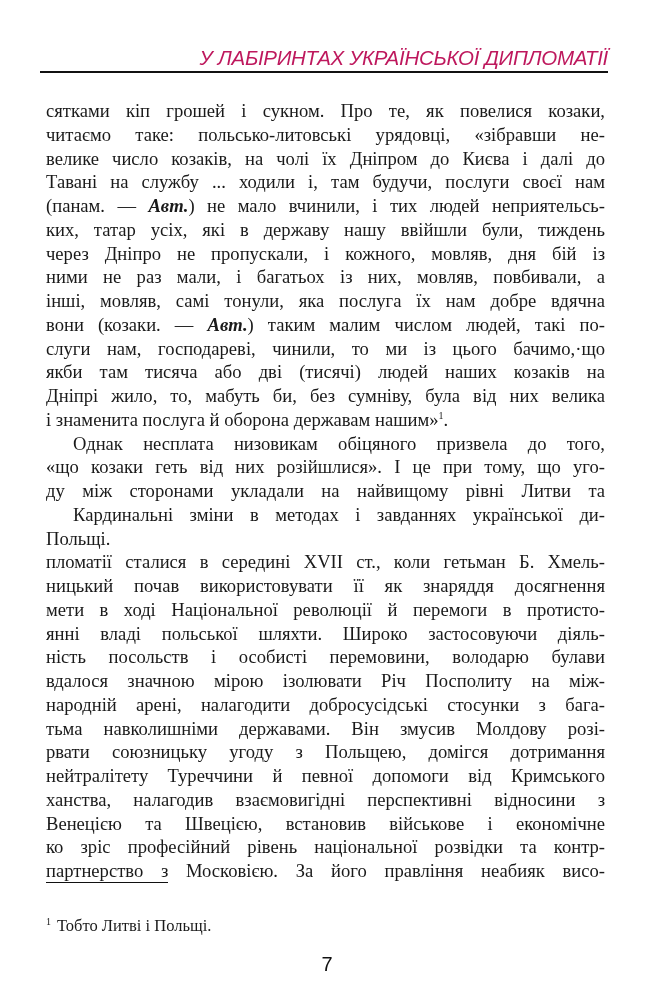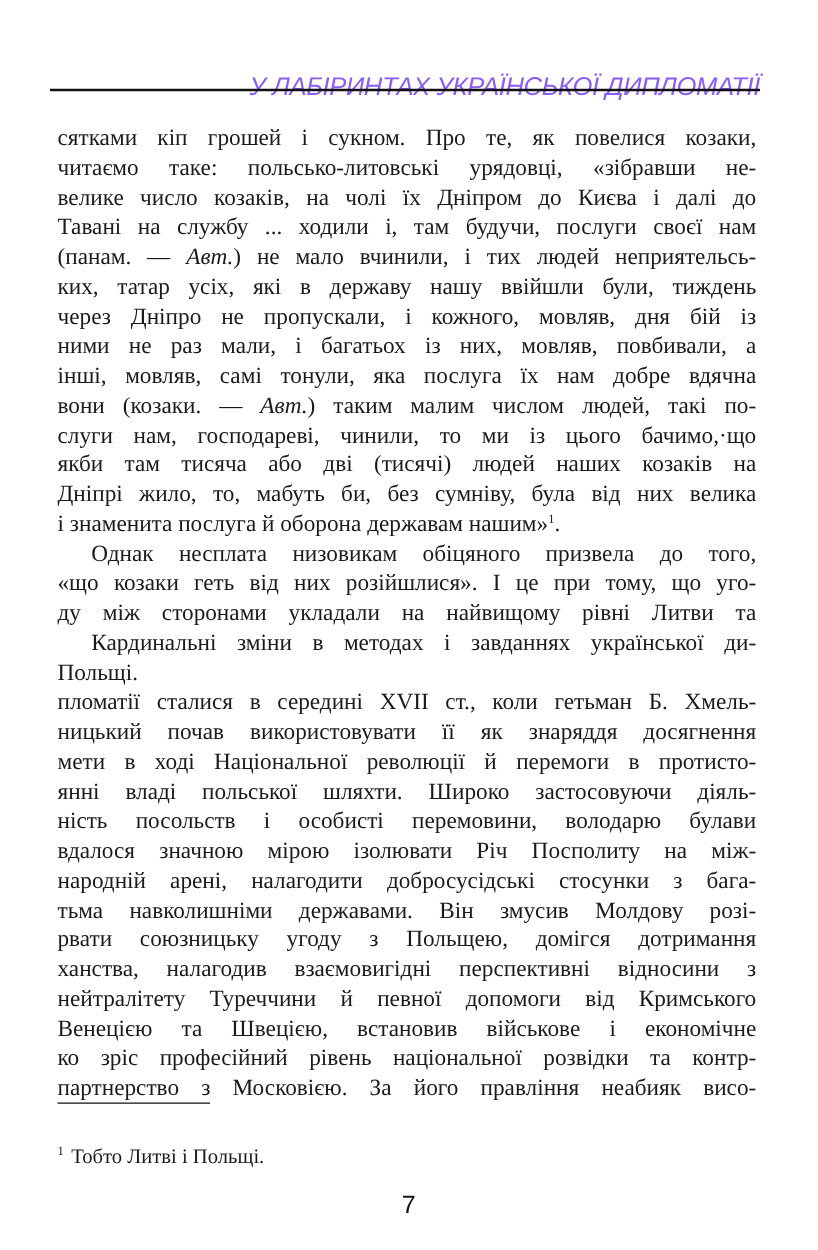--- a/index.html
+++ b/index.html
@@ -6,39 +6,38 @@
   body {
     width: 654px; height: 1000px; position: relative; overflow: hidden;
     color: #1a1a1a;
     font-family: "Liberation Serif", "DejaVu Serif", serif;
   }
   .running-head {
     position: absolute; left: 48px; width: 560px; top: 46px;
     text-align: right;
     font-family: "Liberation Sans", "DejaVu Sans", sans-serif;
     font-style: italic; font-size: 20.5px; letter-spacing: -0.3px;
-    color: #8b5cf6;
-    margin-top: 12px;
+    color: #be185d;
   }
   .head-rule {
     position: absolute; left: 40px; width: 568px; top: 71px;
     height: 0; border-top: 2px solid #111;
   }
   .body-text {
     position: absolute; left: 46px; width: 559px; top: 99px;
     font-size: 18.6px; line-height: 23.75px;
   }
   .line {
     display: block; white-space: nowrap;
     text-align: justify; text-align-last: justify;
     height: 23.75px; overflow: visible;
   }
   .line.last { text-align-last: left; }
   .line.indent { padding-left: 27px; }
-  .ital { font-style: italic; }
+  .ital { font-style: italic; font-weight: bold; }
   sup { font-size: 10px; line-height: 0; vertical-align: 7px; }
   .fn-rule {
     position: absolute; left: 46px; top: 882px; width: 122px;
     height: 0; border-top: 1.3px solid #111;
   }
   .footnote {
     position: absolute; left: 46px; top: 912px;
     font-size: 16.5px; line-height: 20px;
   }
   .footnote .mark { font-size: 10px; vertical-align: 6px; margin-right: 6px; }
@@ -76,22 +75,22 @@
     <span class="line last">Польщі.</span>
     <span class="line">пломатії сталися в середині XVII ст., коли гетьман Б. Хмель-</span>
     <span class="line">ницький почав використовувати її як знаряддя досягнення</span>
     <span class="line">мети в ході Національної революції й перемоги в протисто-</span>
     <span class="line">янні владі польської шляхти. Широко застосовуючи діяль-</span>
     <span class="line">ність посольств і особисті перемовини, володарю булави</span>
     <span class="line">вдалося значною мірою ізолювати Річ Посполиту на між-</span>
     <span class="line">народній арені, налагодити добросусідські стосунки з бага-</span>
     <span class="line">тьма навколишніми державами. Він змусив Молдову розі-</span>
     <span class="line">рвати союзницьку угоду з Польщею, домігся дотримання</span>
+    <span class="line">нейтралітету Туреччини й певної допомоги від Кримського</span>
     <span class="line">ханства, налагодив взаємовигідні перспективні відносини з</span>
-    <span class="line">нейтралітету Туреччини й певної допомоги від Кримського</span>
     <span class="line">Венецією та Швецією, встановив військове і економічне</span>
     <span class="line">ко зріс професійний рівень національної розвідки та контр-</span>
     <span class="line">партнерство з Московією. За його правління неабияк висо-</span>
   </div>
 
 <div class="fn-rule"></div>
 <div class="footnote">
   <span class="mark">1</span><span>Тобто Литві і Польщі.</span>
 </div>
 

